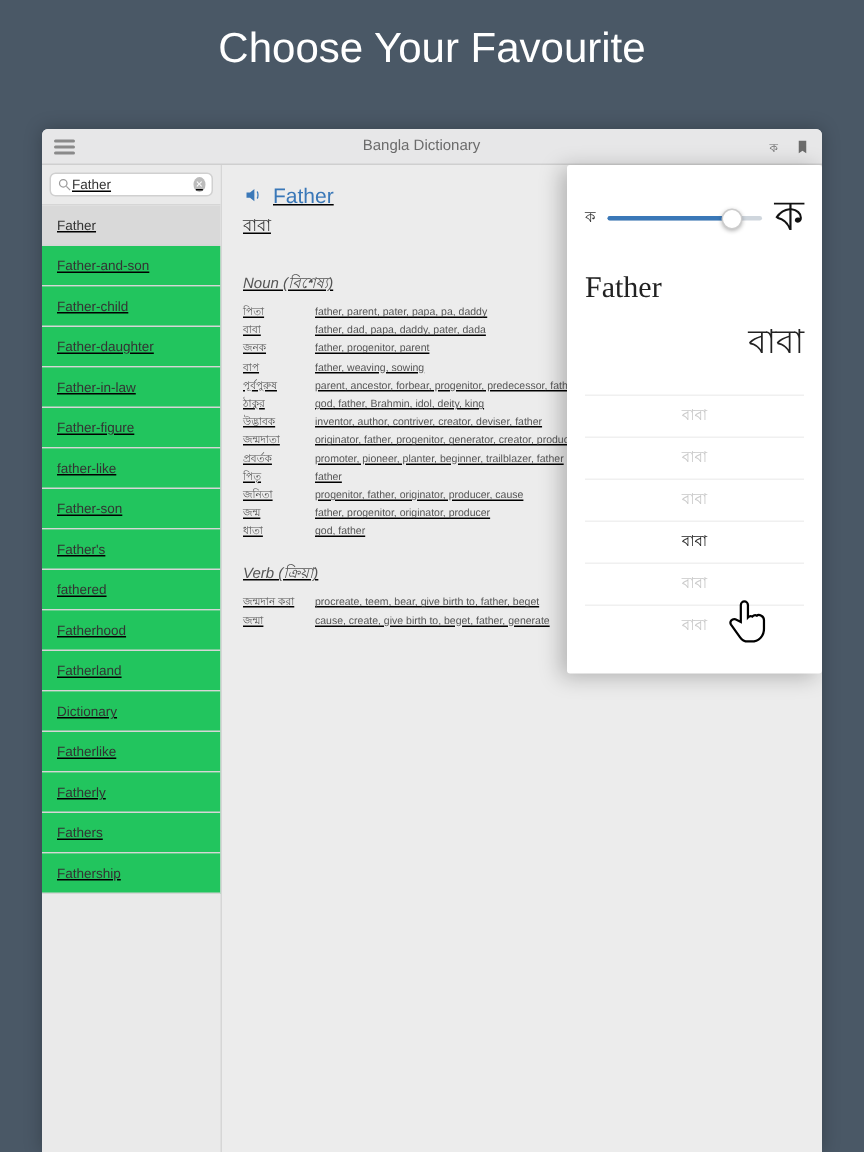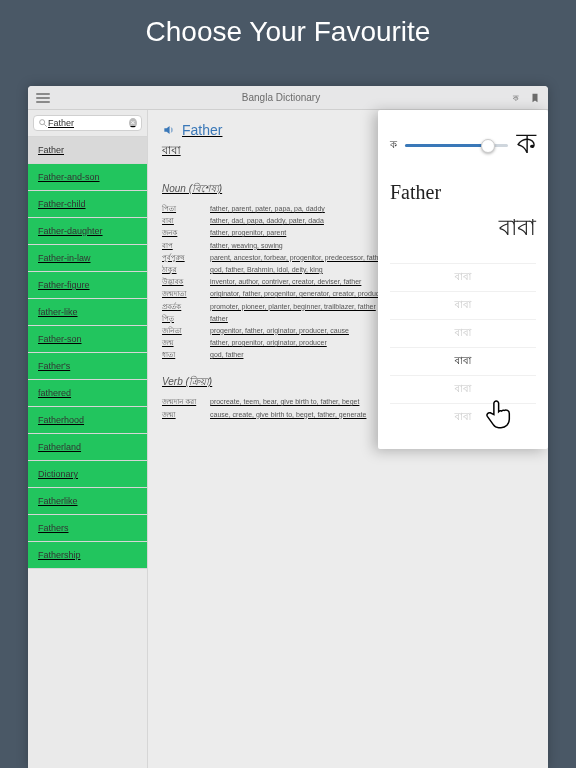--- a/index.html
+++ b/index.html
@@ -204,20 +204,21 @@
           <div class="item">Father-in-law</div>
           <div class="item">Father-figure</div>
           <div class="item">father-like</div>
           <div class="item">Father-son</div>
           <div class="item">Father's</div>
           <div class="item">fathered</div>
           <div class="item">Fatherhood</div>
           <div class="item">Fatherland</div>
           <div class="item">Dictionary</div>
           <div class="item">Fatherlike</div>
+          <div class="item">Fatherly</div>
           <div class="item">Fathers</div>
           <div class="item">Fathership</div>
         </div>
     </div>
 
     <div class="main">
       <div class="headword">
         <span class="speaker">
           <svg width="14" height="14" viewBox="0 0 24 24">
               <path d="M4 9v6h4l5 4V5L8 9H4z" fill="#3a78b8"></path>

